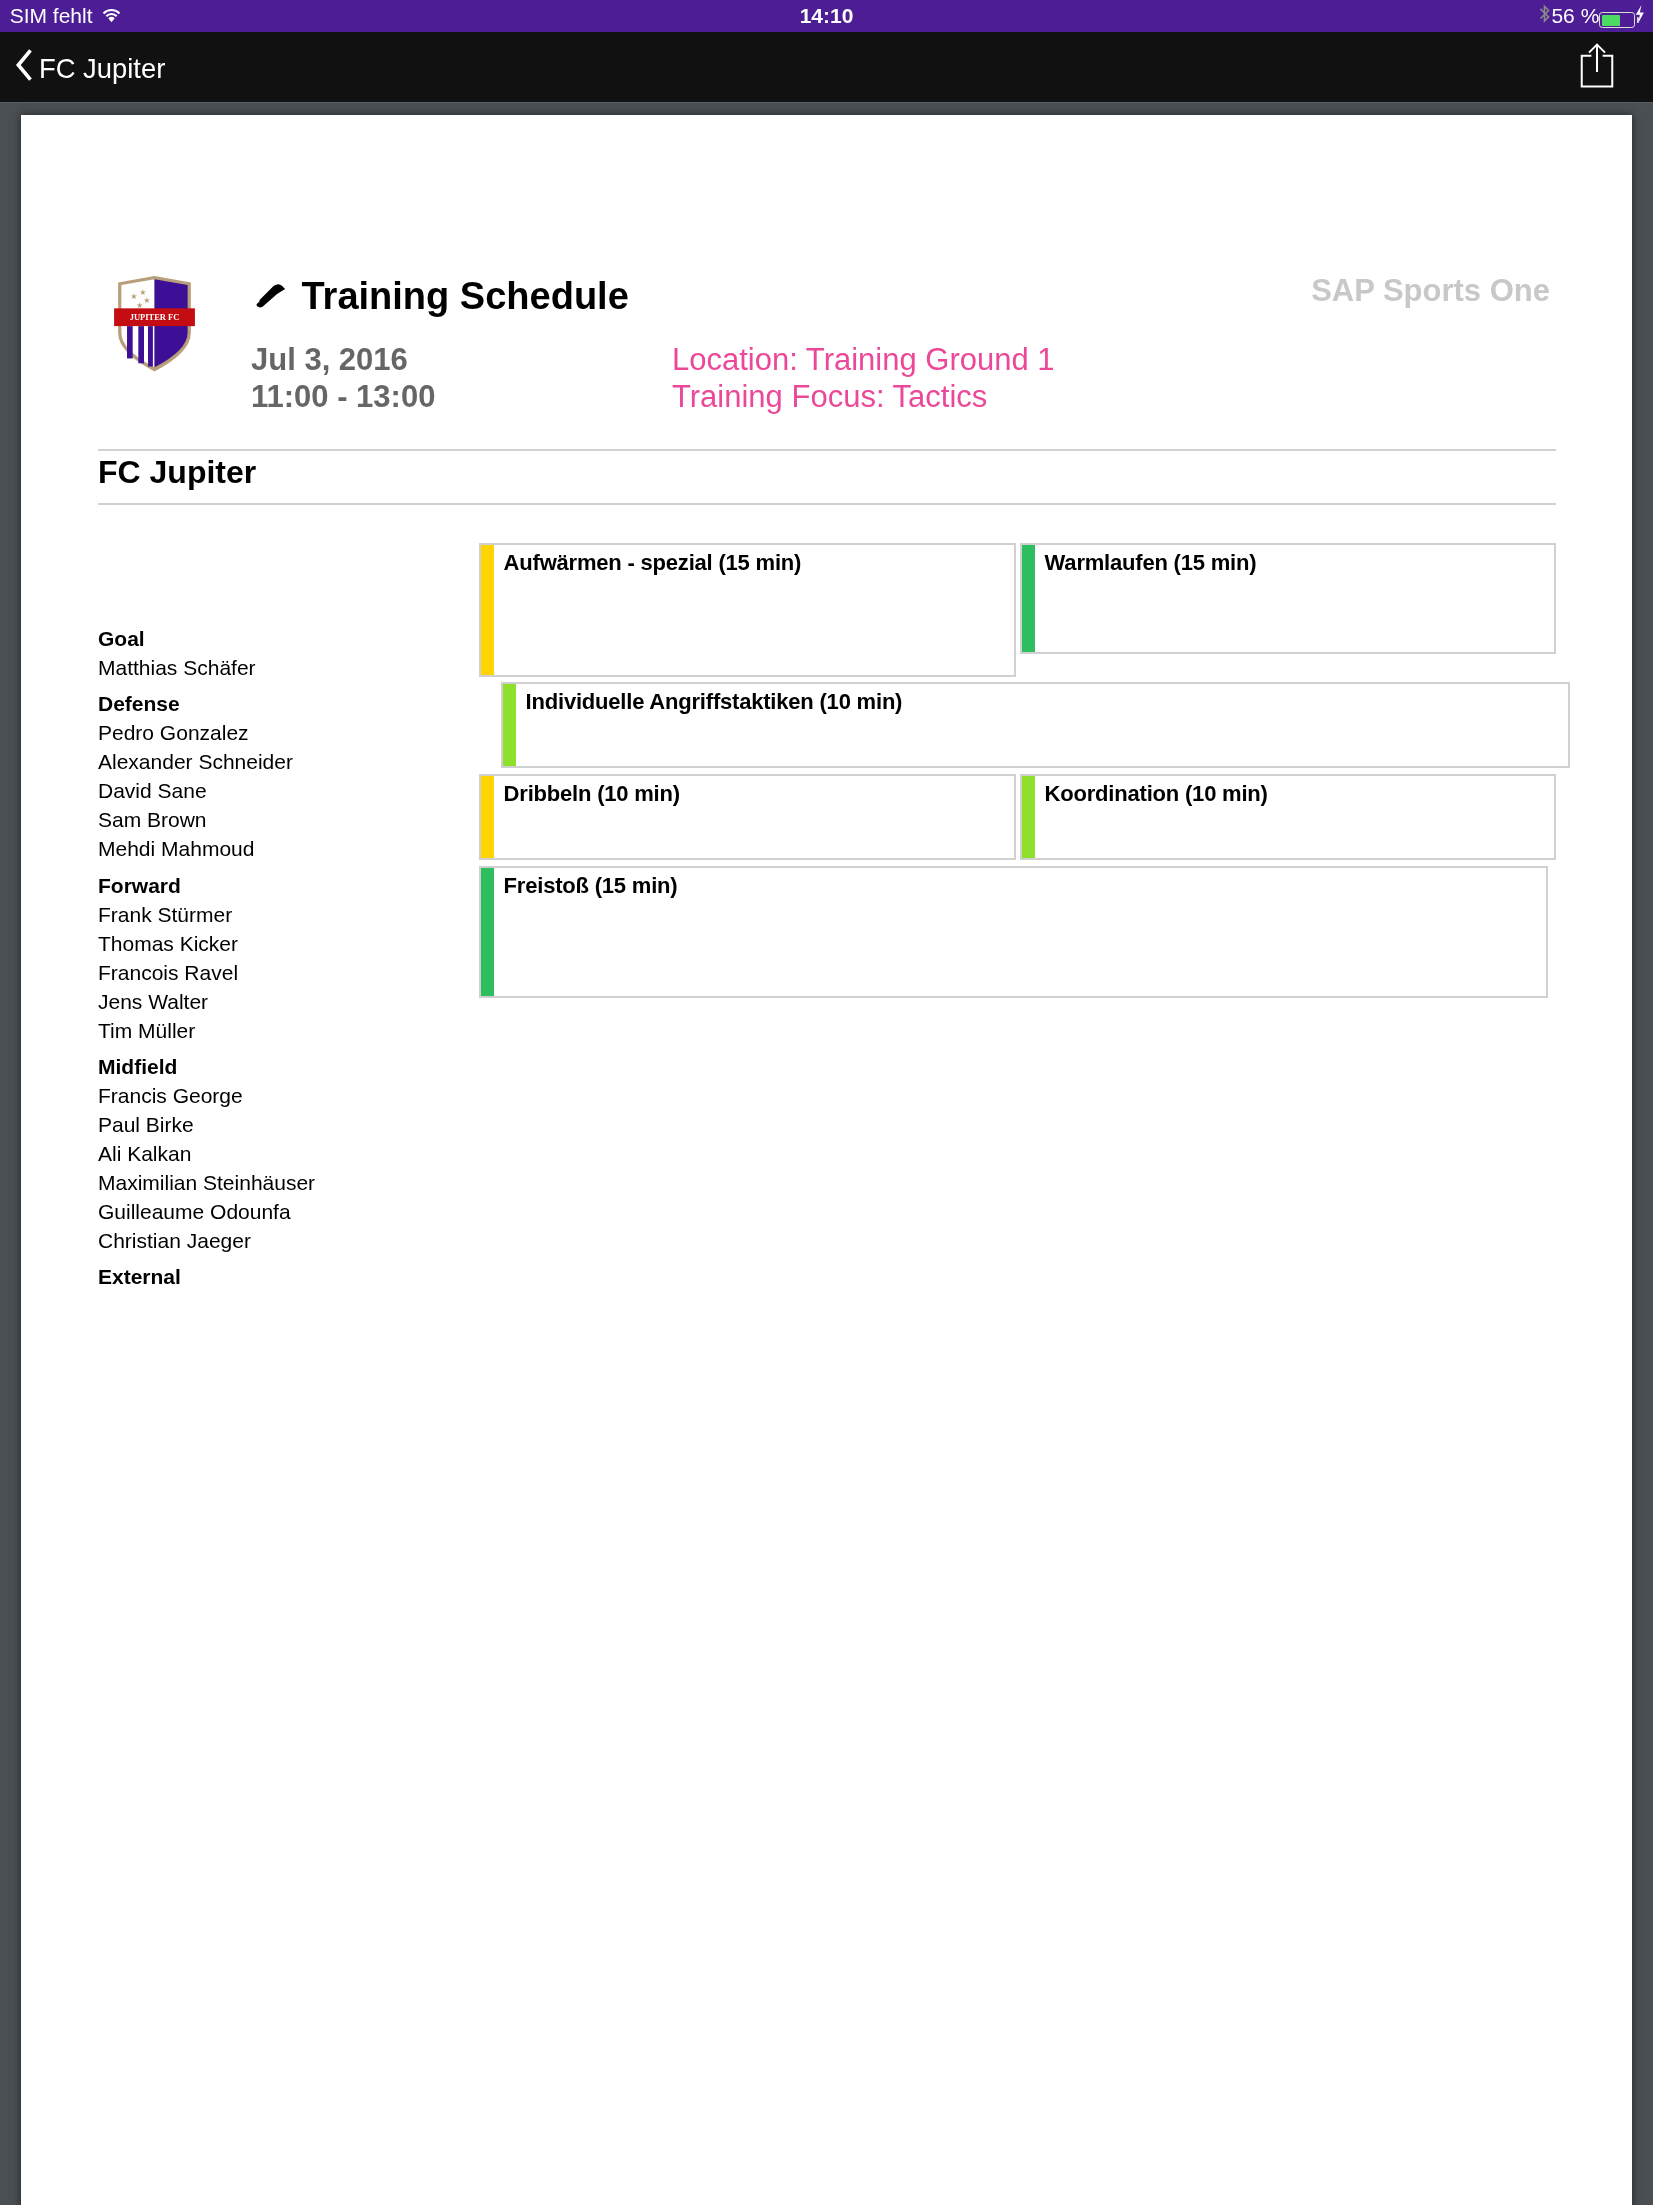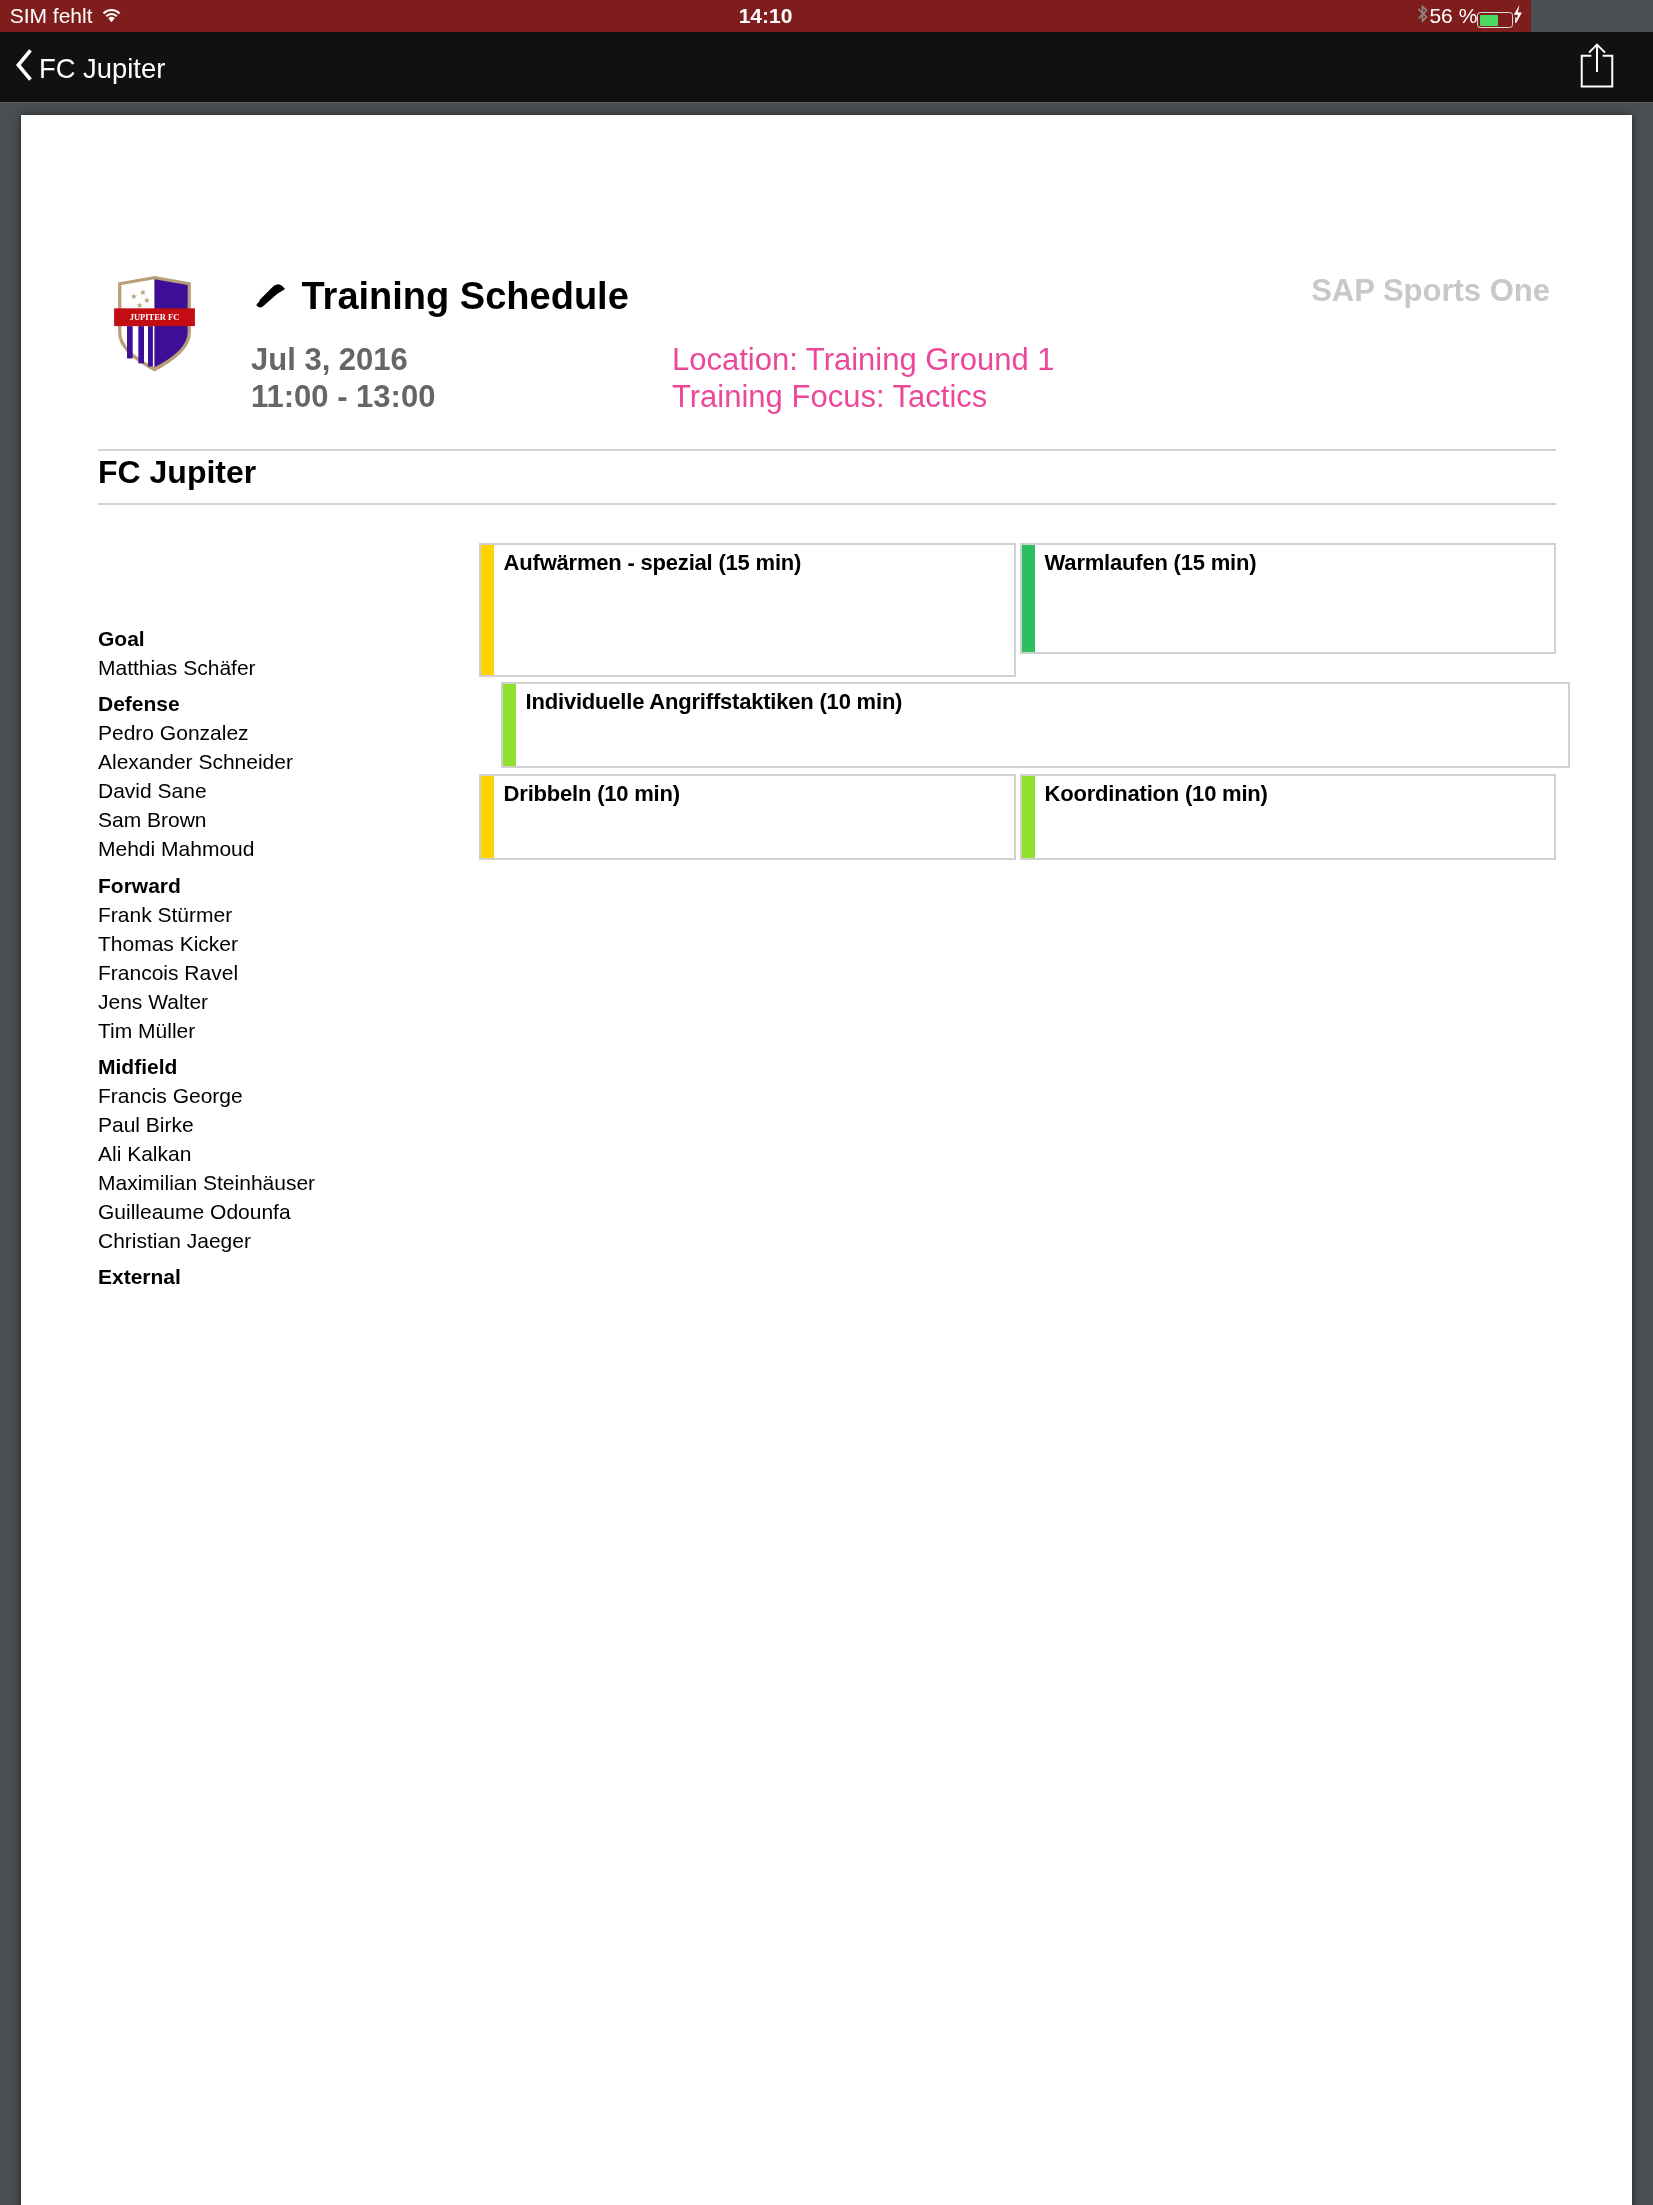--- a/index.html
+++ b/index.html
@@ -4,22 +4,22 @@
   <style>
     * { box-sizing: border-box; margin: 0; padding: 0; }
     html, body { width: 1653px; height: 2205px; overflow: hidden; }
     body {
       background: #4a4f53;
       font-family: "Liberation Sans", sans-serif;
       position: relative;
     }
     
     .statusbar {
-      position: absolute; left: 0; top: 0; width: 1531px; height: 32px;
-      background: #7f1d1d; color: #ffffff;
+      position: absolute; left: 0; top: 0; width: 1653px; height: 32px;
+      background: #4c1d95; color: #ffffff;
       font-size: 21px;
     }
     .statusbar .left { position: absolute; left: 9.7px; top: 4px; display: flex; align-items: center; gap: 8px; }
     .statusbar .center { position: absolute; left: 0; right: 0; top: 4px; text-align: center; font-weight: bold; }
     .statusbar .right { position: absolute; right: 8px; top: 4px; display: flex; align-items: flex-end; }
     .bt-icon { color: #8a8a8a; font-size: 19.4px; }
     .battery {
       width: 36px; height: 16px; border: 1.6px solid #dcdcdc; border-radius: 3.2px;
       position: relative; padding: 1.6px;
     }
@@ -214,15 +214,19 @@
     <div class="label">Individuelle Angriffstaktiken (10 min)</div>
   </div>
   <div class="block" style="left:458px; top:659px; width:537px; height:86px;">
     <div class="bar" style="background:#ffd400"></div>
     <div class="label">Dribbeln (10 min)</div>
   </div>
   <div class="block" style="left:999px; top:659px; width:536px; height:86px;">
     <div class="bar" style="background:#8ee02c"></div>
     <div class="label">Koordination (10 min)</div>
   </div>
+  <div class="block" style="left:458px; top:751px; width:1069px; height:132px;">
+    <div class="bar" style="background:#2dbe60"></div>
+    <div class="label">Freistoß (15 min)</div>
+  </div>
 
 </div>
 
 
 </body></html>

